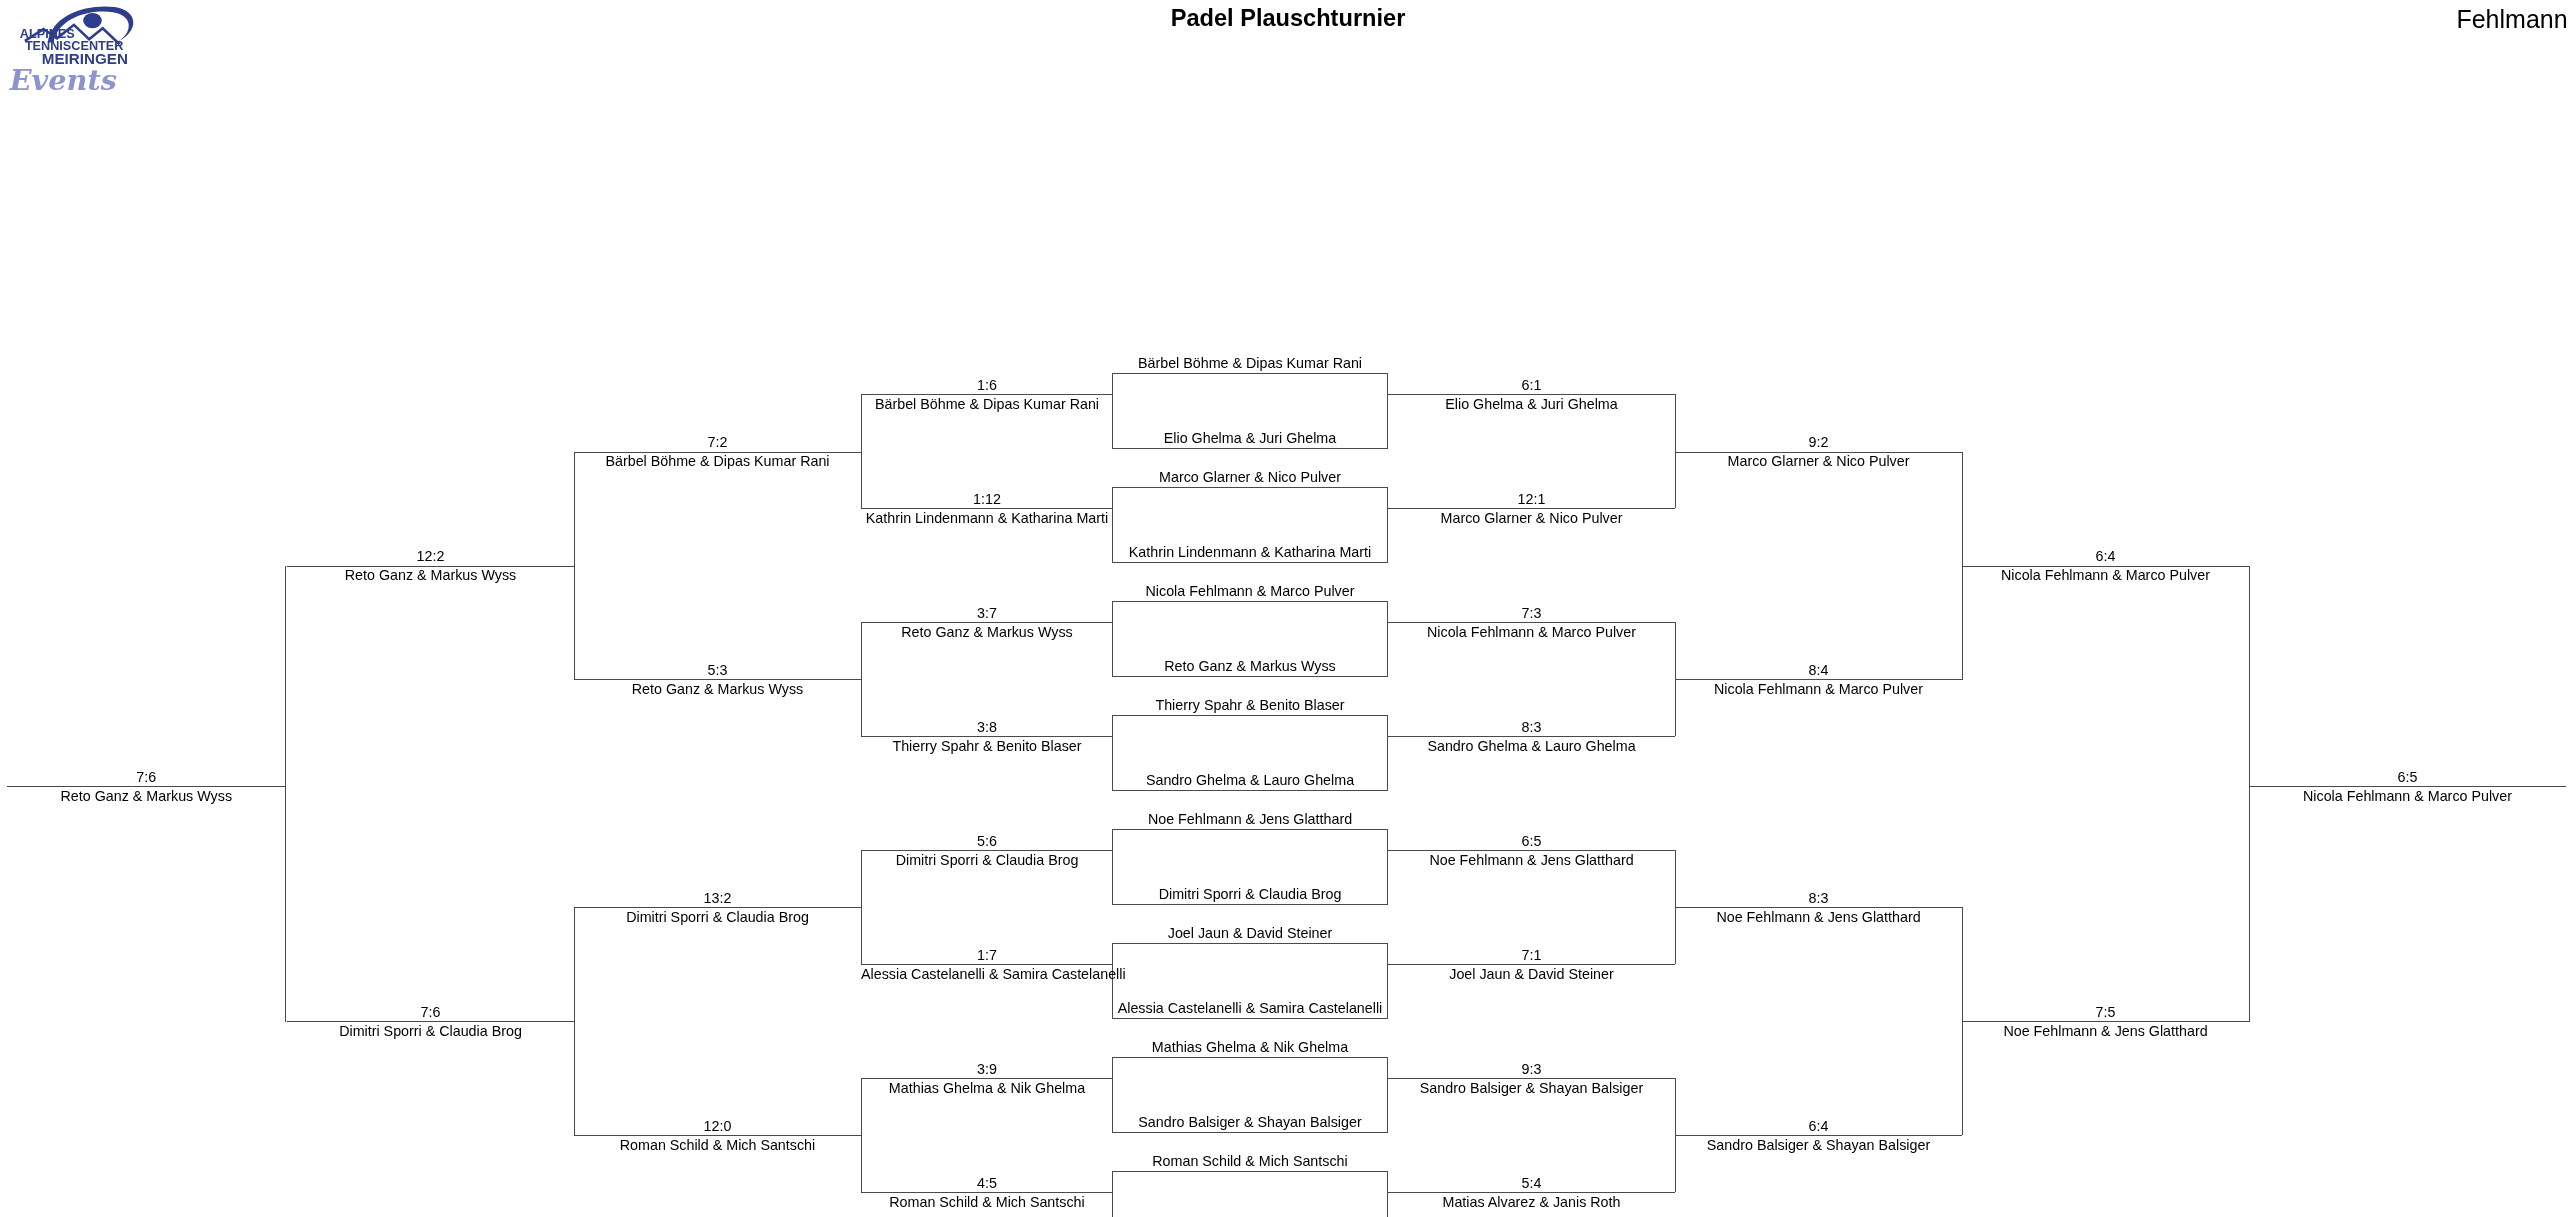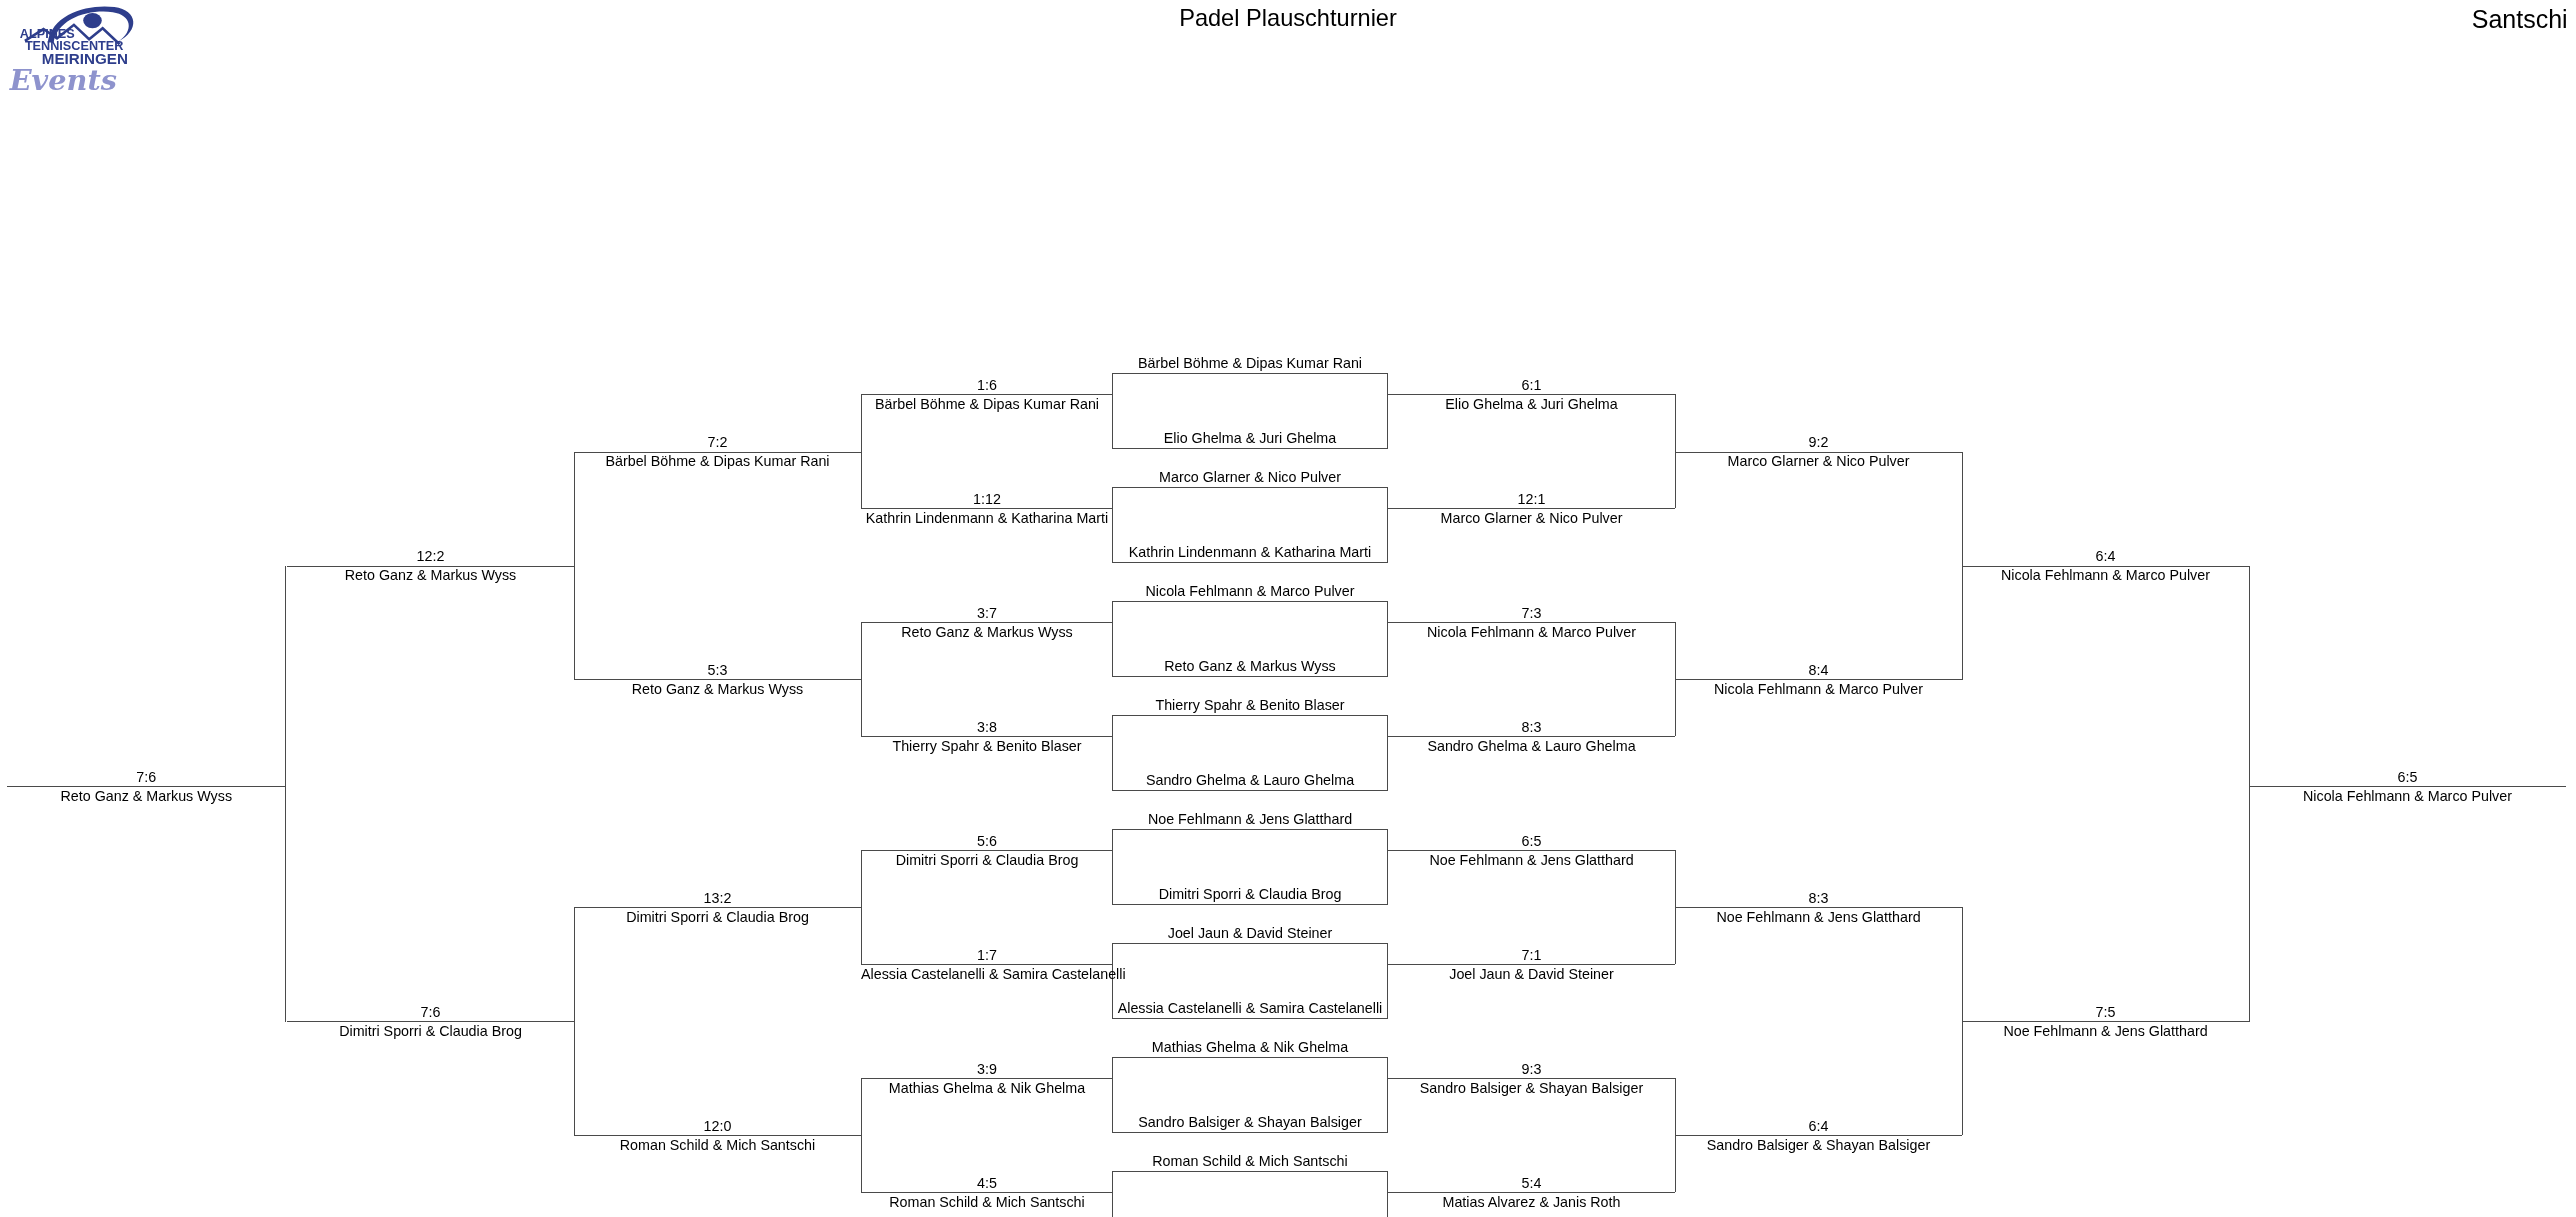--- a/index.html
+++ b/index.html
@@ -3,21 +3,21 @@
 <meta charset="utf-8">
 <style>
   html,body{margin:0;padding:0;}
   body{
     width:2576px;height:1218px;background:#fff;position:relative;overflow:hidden;
     font-family:"Liberation Sans", sans-serif;color:#000;
   }
   
   #logo{position:absolute;left:8.4px;top:1.7px;width:169px;height:93px;}
   #title-block{position:absolute;left:0;top:3.4px;width:2576px;text-align:center;
-    font-size:23.6px;line-height:30px;font-weight:400;}
+    font-size:23.6px;line-height:30px;font-weight:700;}
   #title-block .t2{display:block;}
   #resultate{position:absolute;right:8.4px;top:5px;font-size:25px;}
 
   
   .ln{position:absolute;background:#4a4a4a;}
   .h{height:0.8px;}
   .v{width:0.8px;}
 
   
   .slot{position:absolute;text-align:center;font-size:14.3px;line-height:17.7px;
@@ -45,21 +45,21 @@
     <text x="14" y="42" font-family="&quot;Liberation Sans&quot;, sans-serif" font-size="15" font-weight="bold" fill="#2e3e8c">ALPINES</text>
     <text x="20" y="57" font-family="&quot;Liberation Sans&quot;, sans-serif" font-size="15" font-weight="bold" fill="#2e3e8c">TENNISCENTER</text>
     <text x="40" y="73" font-family="&quot;Liberation Sans&quot;, sans-serif" font-size="18" font-weight="bold" fill="#2e3e8c">MEIRINGEN</text>
     <text x="2" y="104" font-family="&quot;DejaVu Serif&quot;, serif" font-size="34" font-style="italic" font-weight="bold" fill="#8e93cd">Events</text>
   </svg>
 </div>
 
 <div id="title-block">
   <span class="t1">Padel Plauschturnier</span>
 </div>
-<div id="resultate">Santschi</div>
+<div id="resultate">Fehlmann</div>
 
 <div id="bracket">
     <div class="mbox" style="left: 1112px; top: 373px; width: 276px; height: 76px;">
       <div class="top-nm">Bärbel Böhme &amp; Dipas Kumar Rani</div>
       <div class="bot-nm">Elio Ghelma &amp; Juri Ghelma</div>
     </div>
     <div class="mbox" style="left: 1112px; top: 487px; width: 276px; height: 76px;">
       <div class="top-nm">Marco Glarner &amp; Nico Pulver</div>
       <div class="bot-nm">Kathrin Lindenmann &amp; Katharina Marti</div>
     </div>

